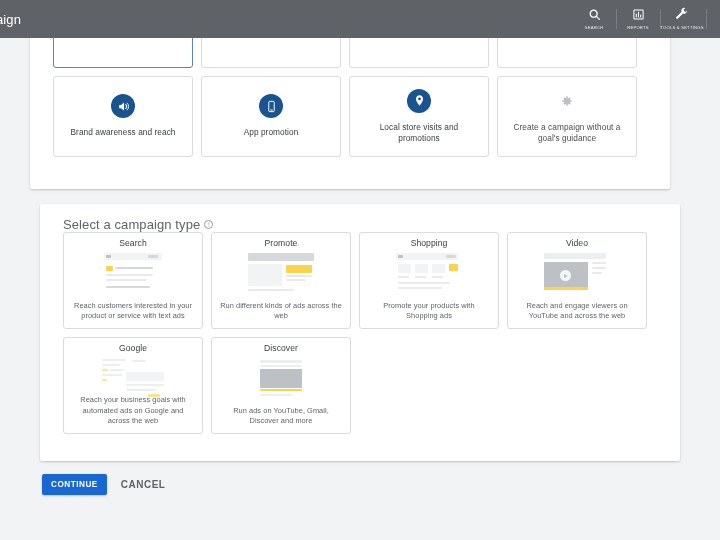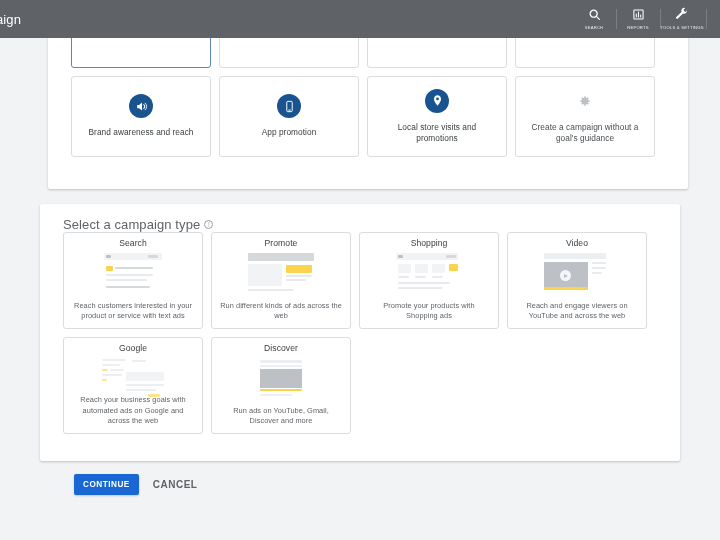--- a/index.html
+++ b/index.html
@@ -47,21 +47,21 @@
     content: ""; position: absolute; left: 2px; top: 9px; bottom: 9px;
     width: 1px; background: #7b7f84;
   }
 
   
   .panel {
     position: absolute; background: #fff;
     box-shadow: 0 1px 2px rgba(60,64,67,.18), 0 1px 3px rgba(60,64,67,.10);
     border-radius: 2px;
   }
-  #goal-panel { left: 48px; top: 22px; width: 640px; height: 167px; }
+  #goal-panel { left: 30px; top: 22px; width: 640px; height: 167px; }
   #type-panel { left: 40px; top: 204px; width: 640px; height: 257px; }
 
   
   .goal-grid {
     position: absolute; left: 23px; top: 0px; width: 596px;
     display: flex; flex-wrap: wrap; gap: 0px;
   }
   .goal-card {
     width: 140px; height: 81px; margin-right: 8px; margin-bottom: 8px;
     border: 1px solid #dadce0; border-radius: 3px; background: #fff;
@@ -126,21 +126,21 @@
     background: rgba(255,255,255,.85);
     display: flex; align-items: center; justify-content: center;
   }
   .play::after {
     content: ""; border-left: 4px solid #bdc1c6;
     border-top: 2.6px solid transparent; border-bottom: 2.6px solid transparent;
     margin-left: 1px;
   }
 
   
-  .actions { position: absolute; left: 42px; top: 473px; display: flex; align-items: center; gap: 6px; margin-left: 32px; }
+  .actions { position: absolute; left: 42px; top: 473px; display: flex; align-items: center; gap: 6px; }
   .btn-primary {
     background: #1967d2; color: #fff; border: none; border-radius: 2px;
     font-size: 8.2px; font-weight: bold; letter-spacing: .5px;
     padding: 6px 9px; cursor: pointer;
     font-family: "Liberation Sans", sans-serif;
     box-shadow: 0 1px 2px rgba(60,64,67,.25);
   }
   .btn-text {
     background: transparent; border: none; color: #5f6368;
     font-size: 10px; font-weight: bold; letter-spacing: .5px;

